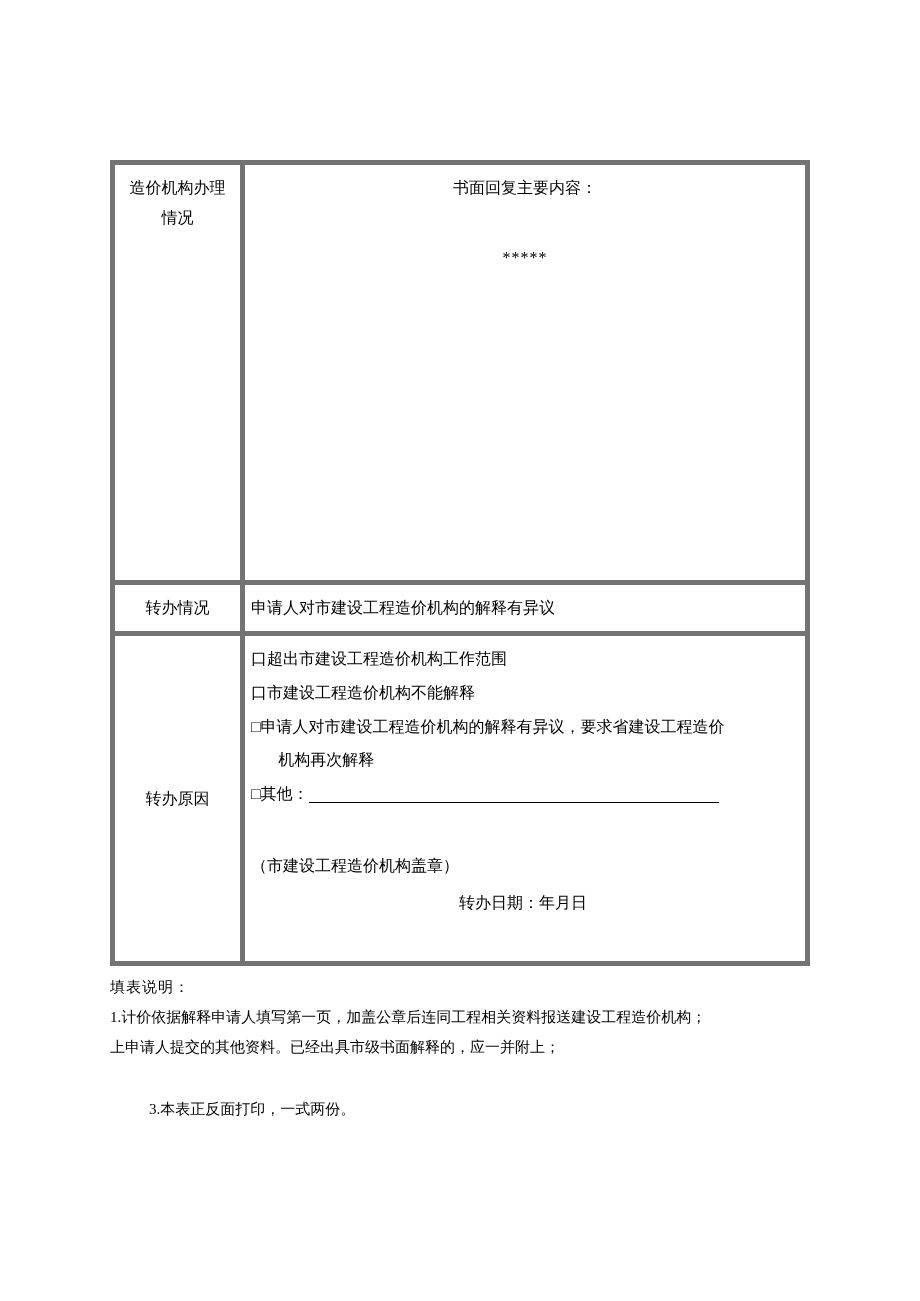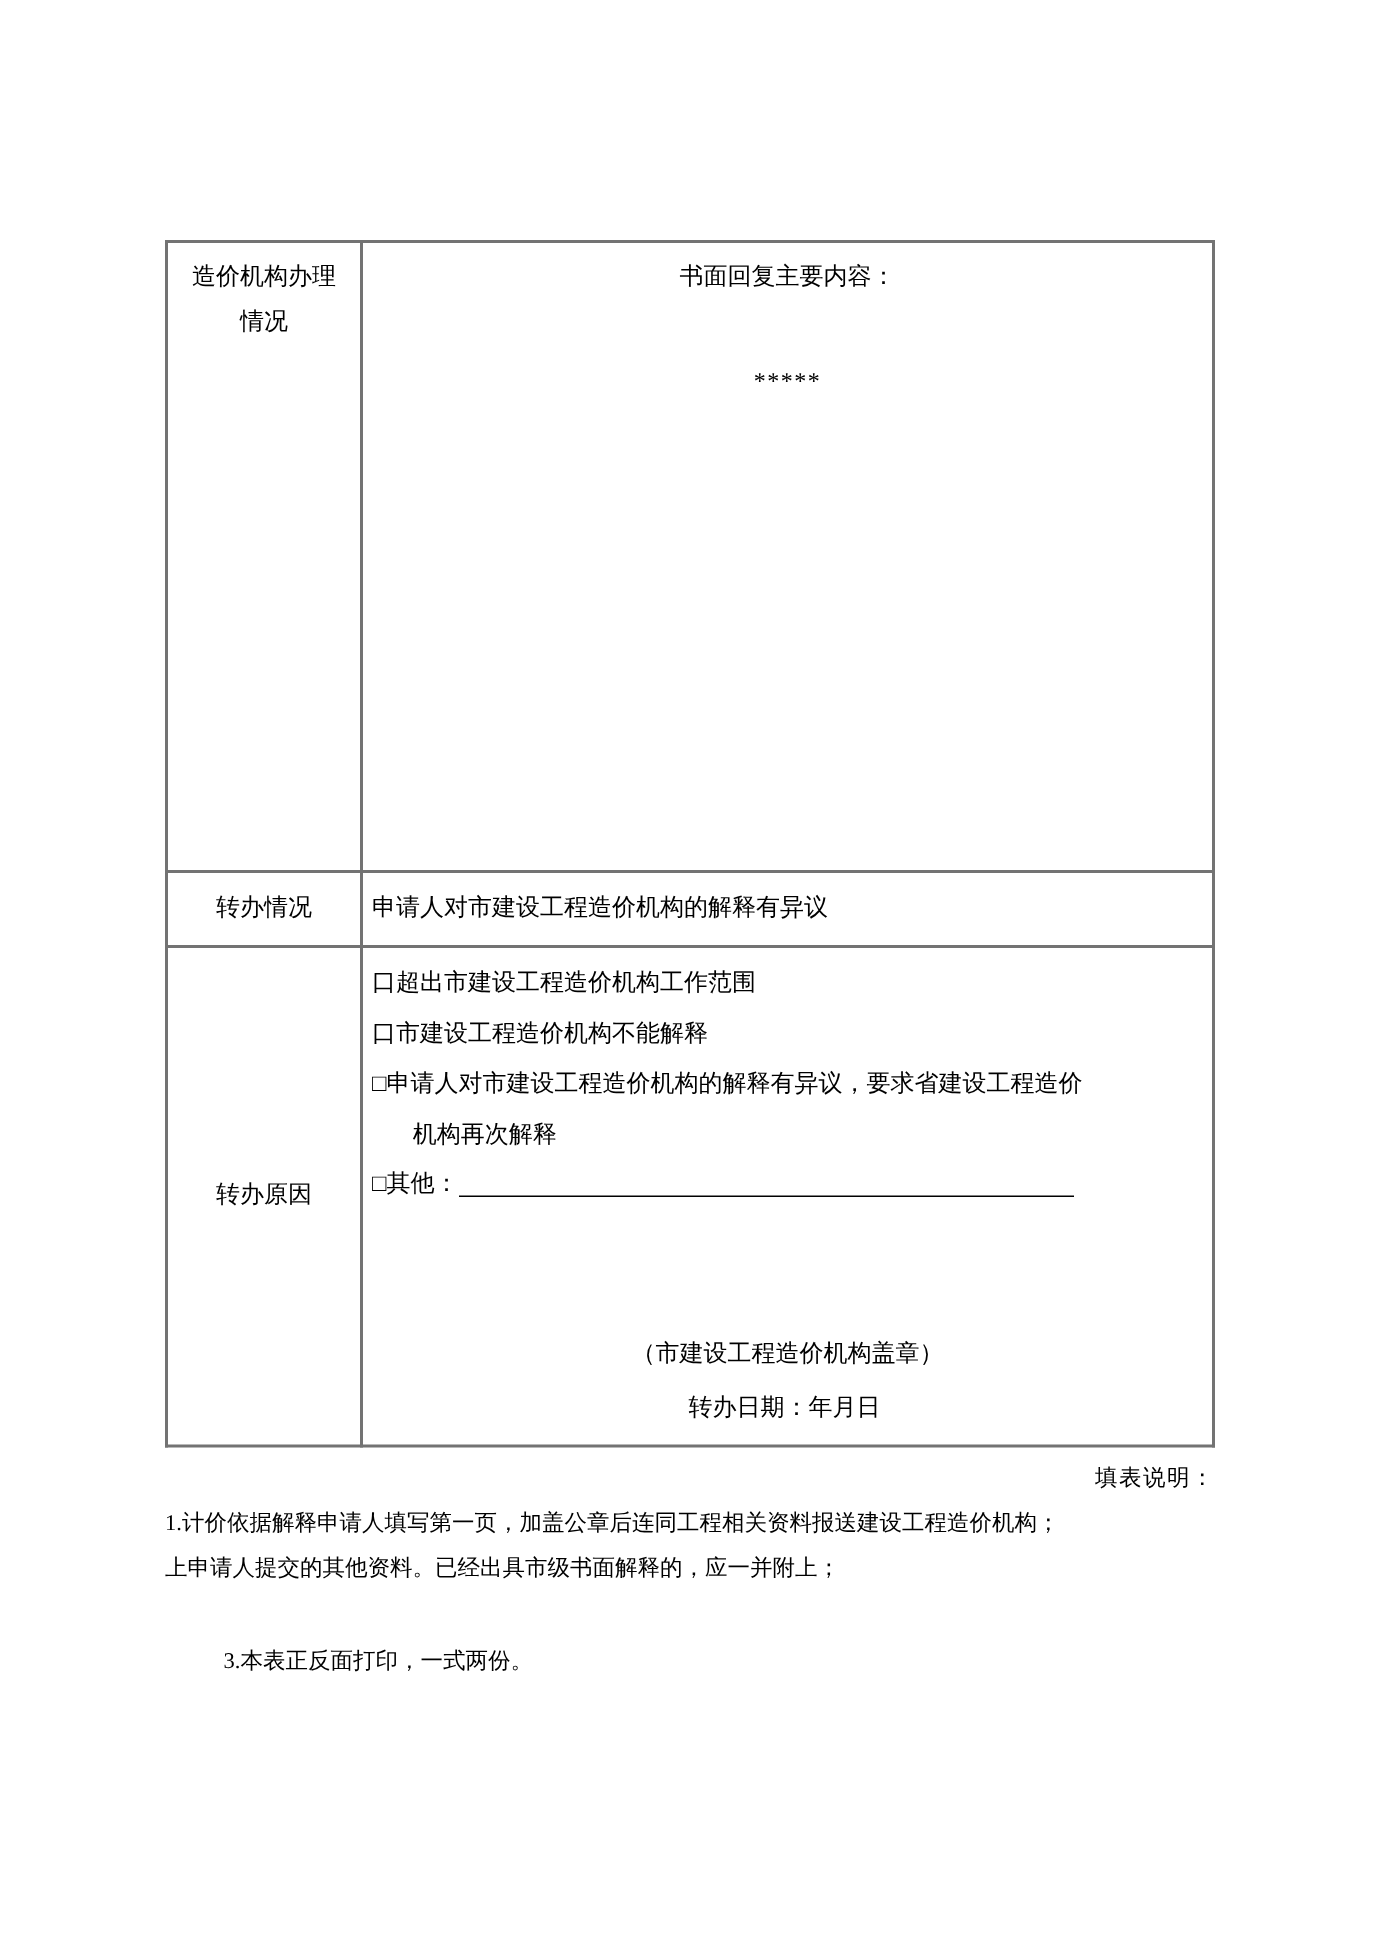--- a/index.html
+++ b/index.html
@@ -14,21 +14,21 @@
       color: #000000;
       padding: 160px 110px 100px 110px;
       width: 920px;
     }
     table {
       border-collapse: collapse;
       width: 100%;
       table-layout: fixed;
     }
     td {
-      border: 2px solid #737373;
+      border: 5px solid #737373;
       vertical-align: top;
       padding: 4px 6px;
       line-height: 1.9;
     }
     .col-label {
       width: 130px;
       text-align: center;
       vertical-align: top;
       padding-top: 8px;
     }
@@ -64,36 +64,34 @@
       padding-left: 1.7em;
     }
     .underline {
       display: inline-block;
       border-bottom: 1px solid #000000;
       width: 410px;
       vertical-align: middle;
       height: 1em;
     }
     .seal-area {
-      text-align: center;
-      margin-top: 80px;
+      margin-top: 40px;
     }
     .date-line {
       text-align: center;
       margin-top: 6px;
       padding-right: 4px;
     }
     .notes {
       margin-top: 6px;
       font-size: 15px;
       line-height: 2.0;
     }
     .note-heading {
       letter-spacing: 1px;
-      text-align: right;
     }
     .note-item-last {
       text-indent: 2.6em;
       margin-top: 32px;
     }
   </style>
 </head>
 <body>
 
 <table>

